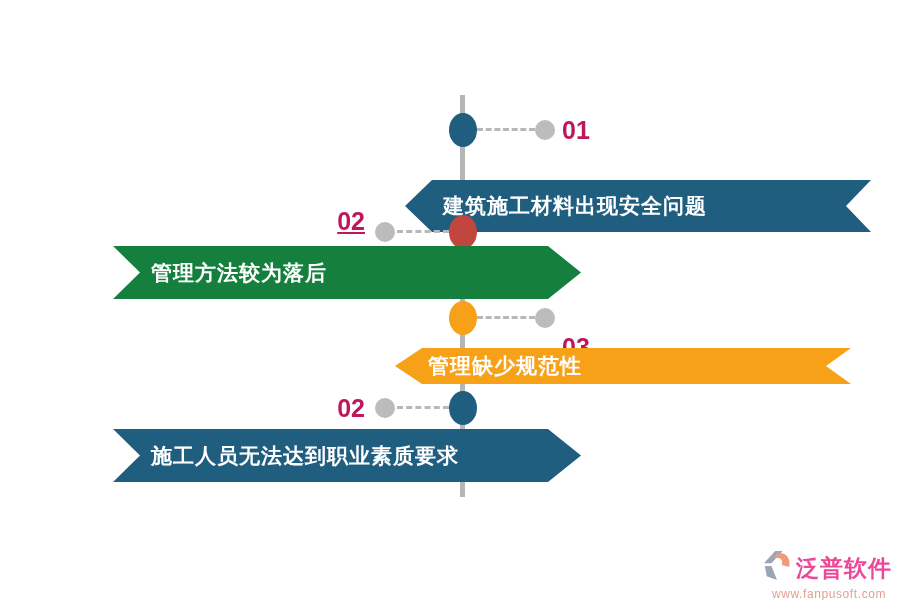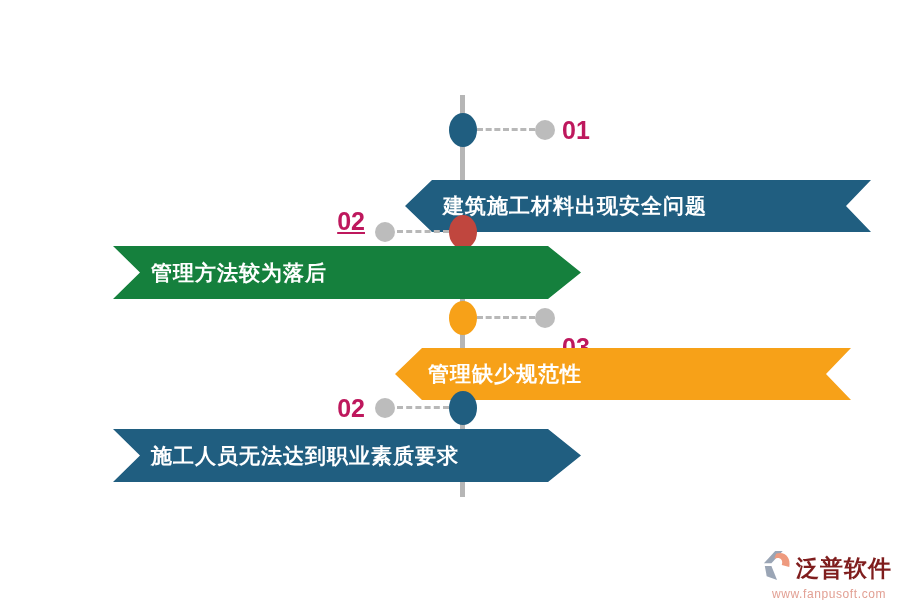--- a/index.html
+++ b/index.html
@@ -35,21 +35,21 @@
   
   .banner.from-right{clip-path:polygon(0 50%,27px 0,100% 0,calc(100% - 25px) 50%,100% 100%,27px 100%);
                      padding-left:38px;margin-top:16px;}
   
   .banner.from-left{clip-path:polygon(0 0,calc(100% - 33px) 0,100% 50%,calc(100% - 33px) 100%,0 100%,27px 50%);
                     padding-left:38px;}
 
   
   .logo{position:absolute;left:762px;top:548px;width:134px;}
   .logo-top{display:flex;align-items:center;gap:2px;}
-  .brand-name{font-size:23px;font-weight:700;color:#7f1d1d;letter-spacing:1px;}
+  .brand-name{font-size:23px;font-weight:700;color:#ec4899;letter-spacing:1px;}
   .brand-url{font-size:12px;color:#e2a094;letter-spacing:0.6px;text-align:center;margin-top:-1px;}
 </style>
 </head>
 <body>
 
 <div class="canvas">
 
   <div class="axis"></div>
 
   <div class="node blue" style="top:113px;"></div>
@@ -65,21 +65,21 @@
   <div class="marker" style="left:375px;top:222px;"></div>
   <div class="stepnum left" style="left:323px;top:207px;text-decoration:underline;">02</div>
   <div class="banner red from-left" style="left:113px;top:246px;width:430px;height:53px;">
     <span>管理方法较为落后</span>
   </div>
 
   <div class="node orange" style="top:301px;"></div>
   <div class="dash" style="left:477px;top:316px;width:58px;"></div>
   <div class="marker" style="left:535px;top:308px;"></div>
   <div class="stepnum right" style="left:562px;top:304px;margin-top:29px;">03</div>
-  <div class="banner orange from-right" style="left:395px;top:332px;width:423px;height:52px;padding-left:33px;">
+  <div class="banner orange from-right" style="left:395px;top:332px;width:423px;height:36px;padding-left:33px;">
     <span>管理缺少规范性</span>
   </div>
 
   <div class="node blue" style="top:391px;"></div>
   <div class="dash" style="left:397px;top:406px;width:52px;"></div>
   <div class="marker" style="left:375px;top:398px;"></div>
   <div class="stepnum left" style="left:323px;top:394px;">02</div>
   <div class="banner blue from-left" style="left:113px;top:429px;width:430px;height:53px;">
     <span>施工人员无法达到职业素质要求</span>
   </div>

